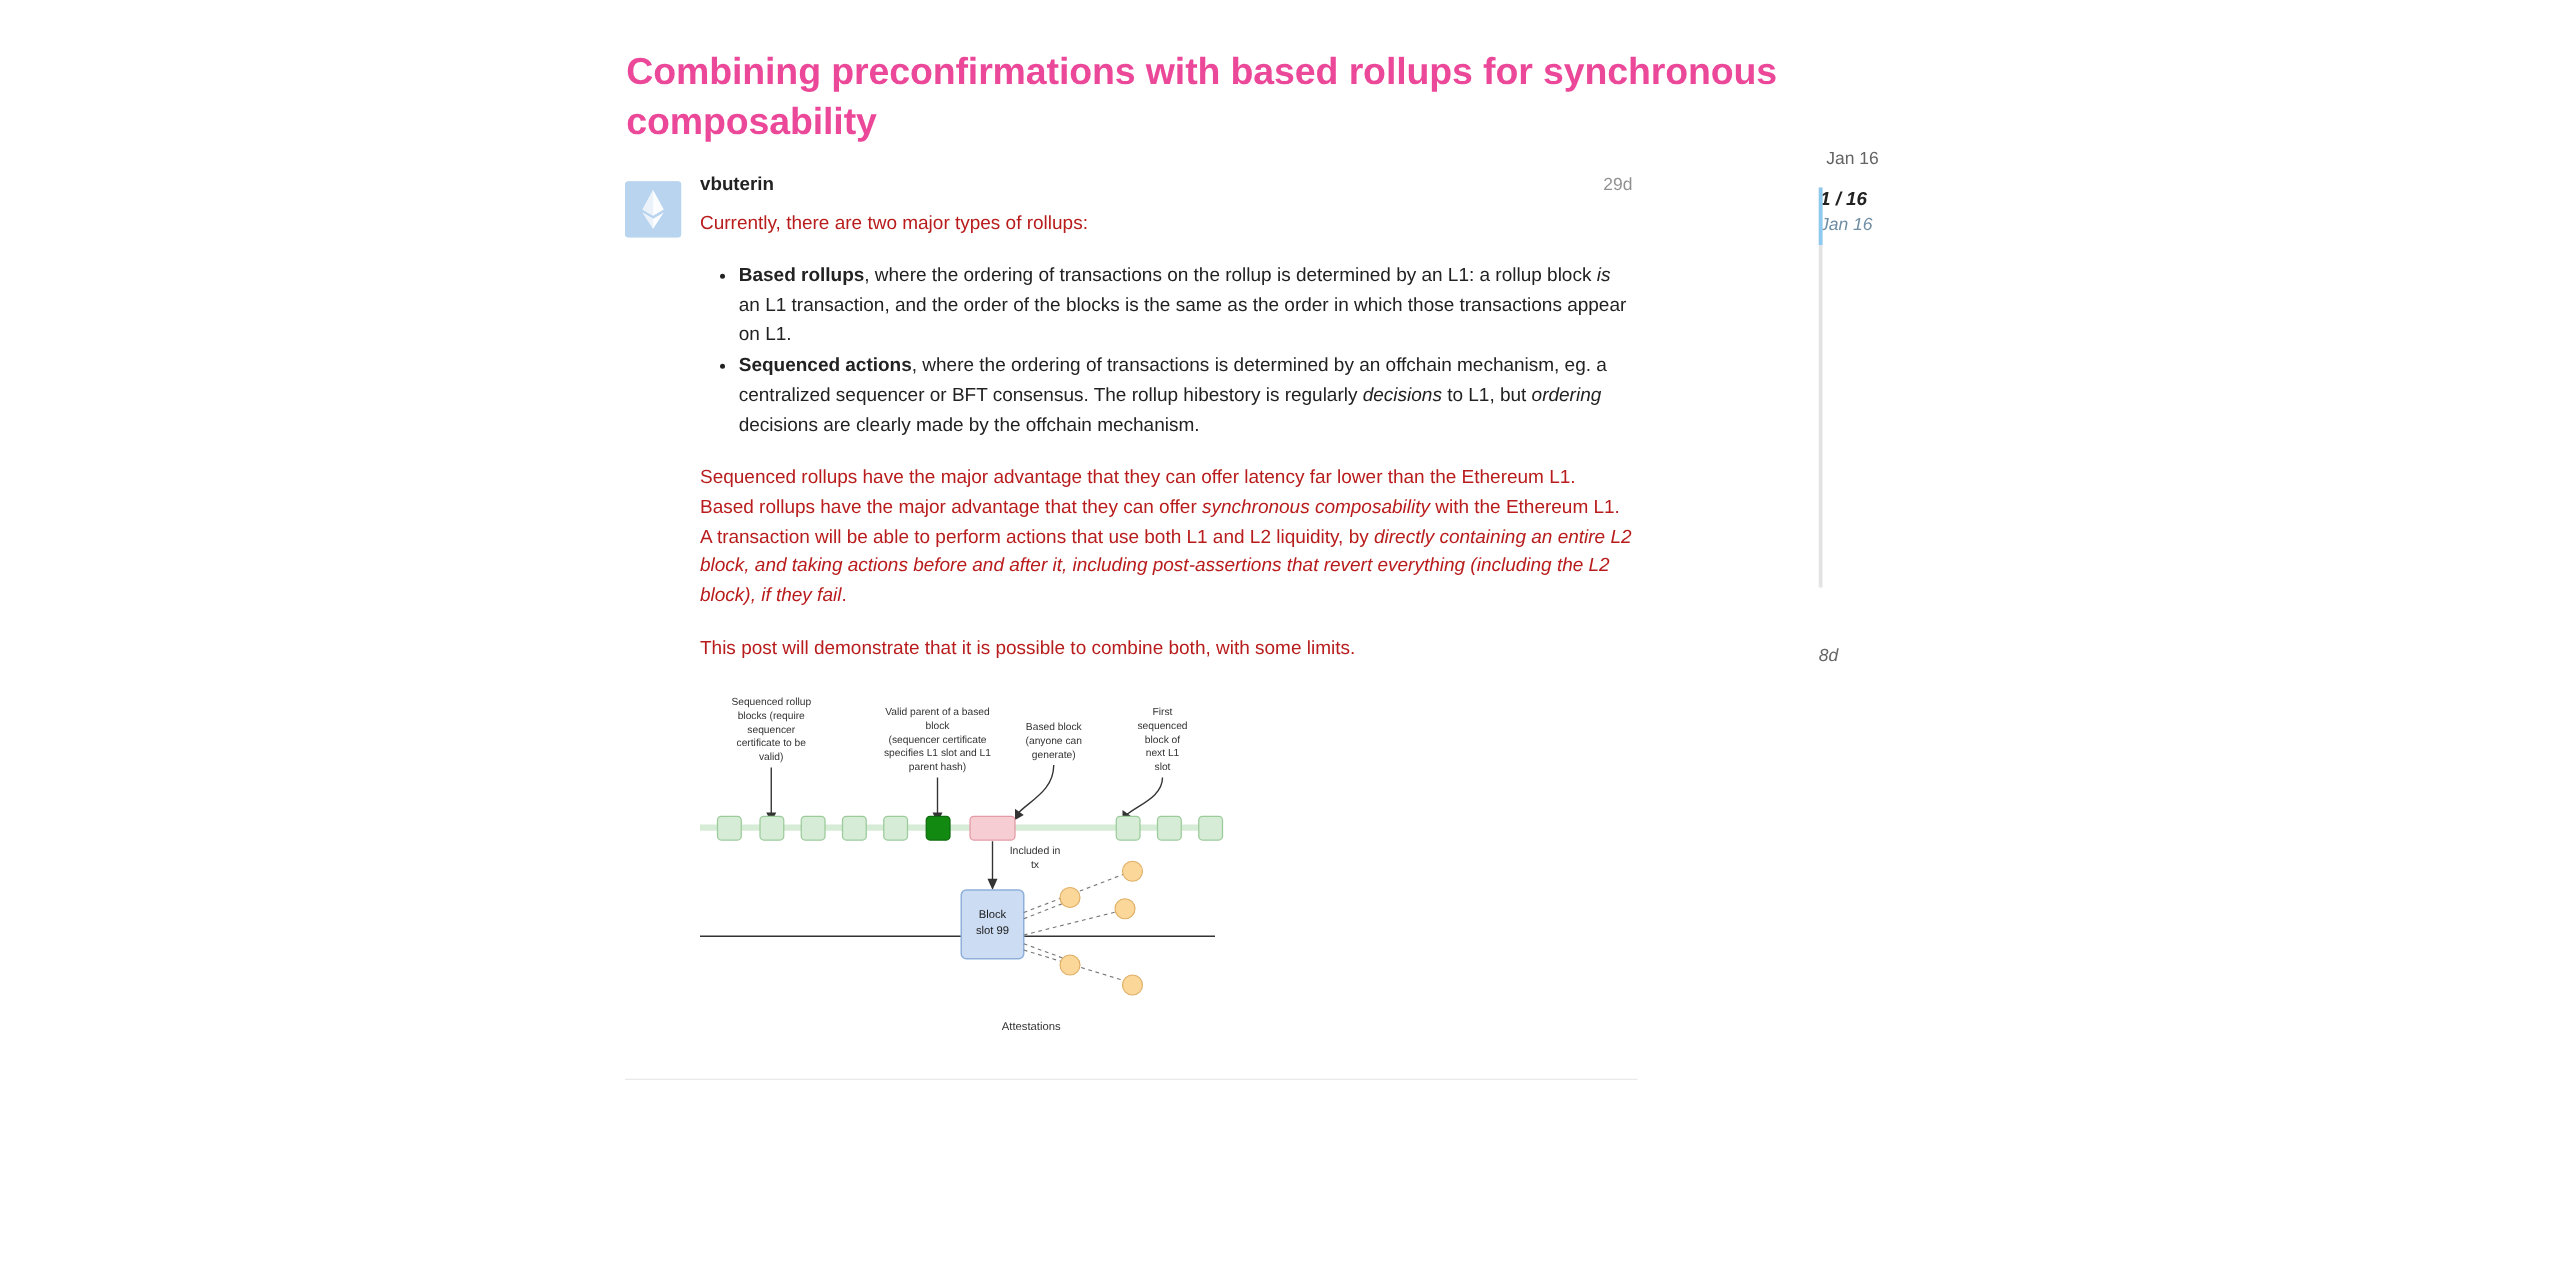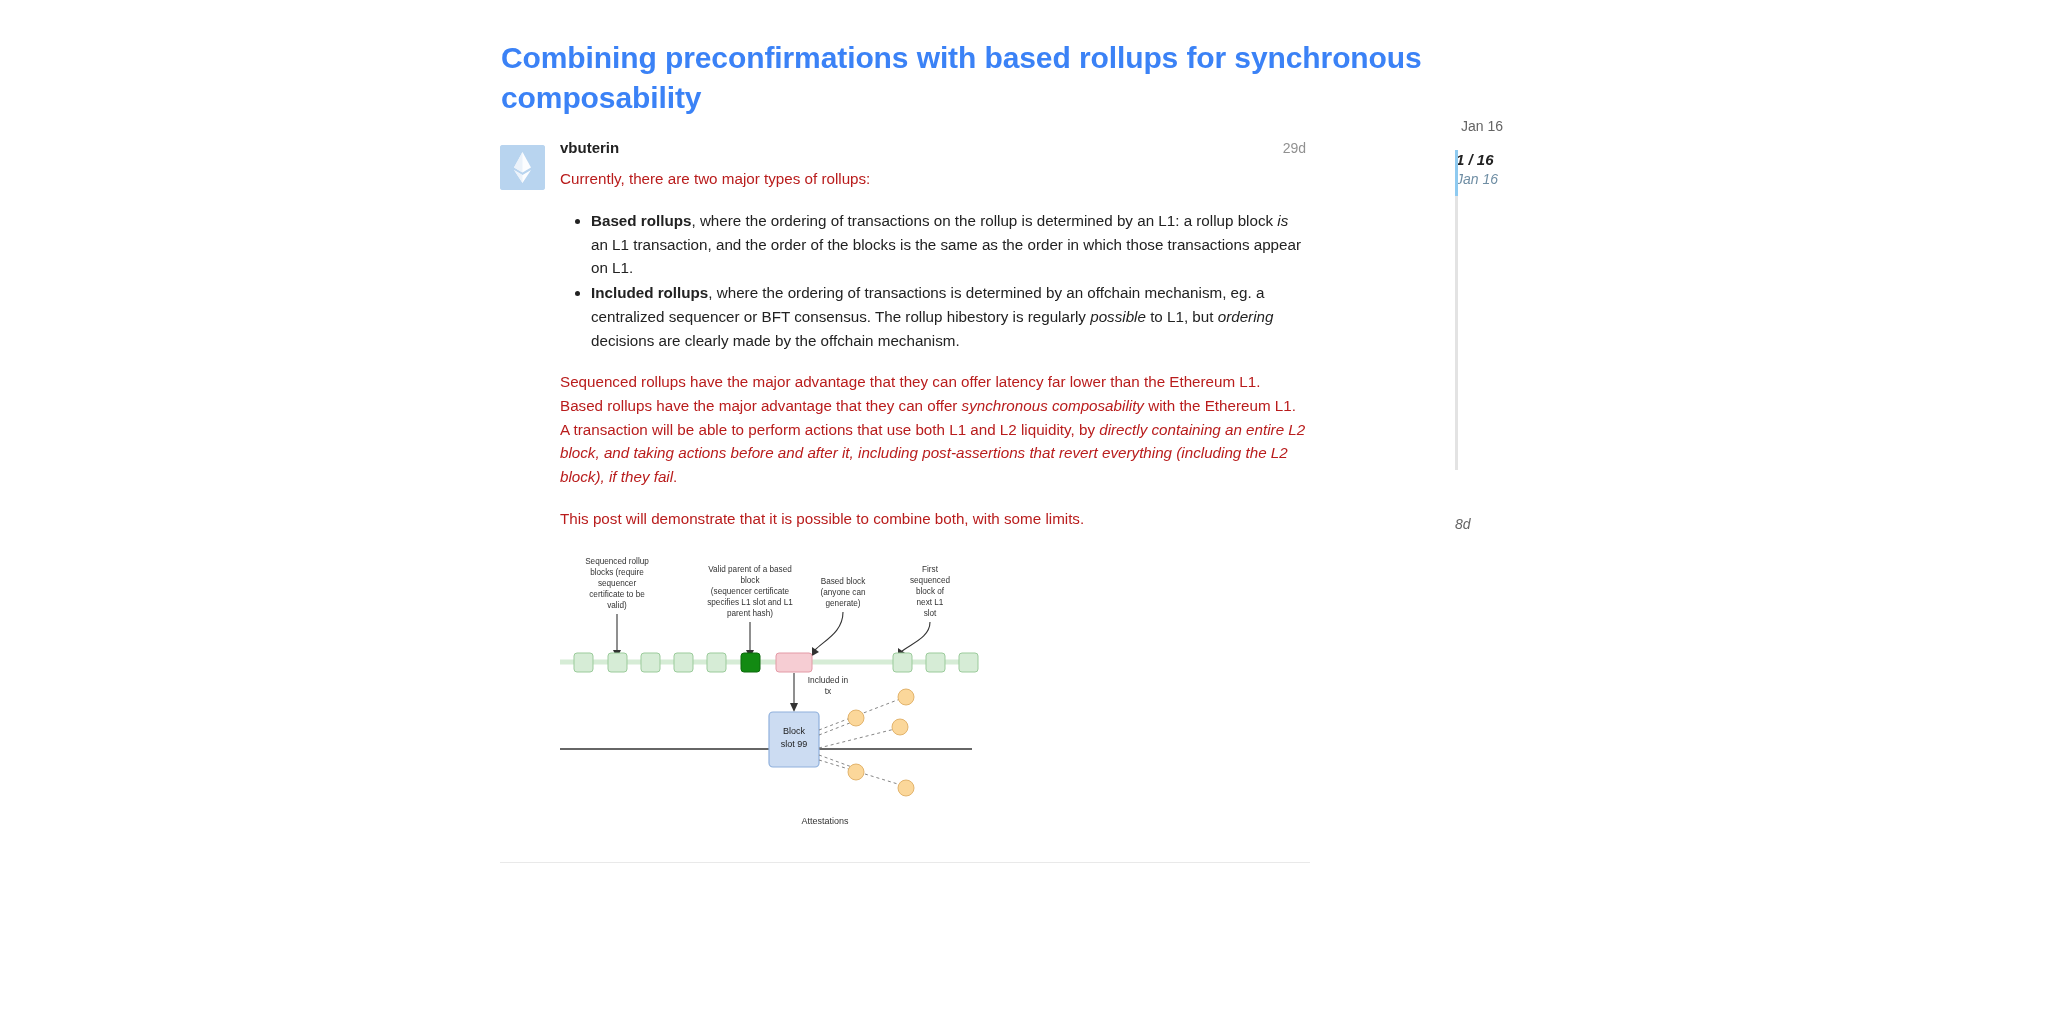--- a/index.html
+++ b/index.html
@@ -24,21 +24,21 @@
   .topic-wrap {
     position: absolute;
     left: 500px;
     top: 0;
     width: 1000px;
   }
   .topic-title {
     font-size: 30px;
     line-height: 1.32;
     font-weight: bold;
-    color: #3b82f6;
+    color: #ec4899;
     padding: 18px 0 0 1px;
     letter-spacing: -0.1px;
     width: 960px;
   }
   .post-row {
     display: flex;
     margin-top: 22px;
     border-bottom: 1px solid #e9e9e9;
     padding-bottom: 6px;
     width: 810px;
@@ -189,21 +189,21 @@
       <div class="post-body">
         <div class="post-head">
           <span class="username">vbuterin</span>
           <span class="post-date">29d</span>
         </div>
 
         <p>Currently, there are two major types of rollups:</p>
 
         <ul>
           <li><b>Based rollups</b><span>, where the ordering of transactions on the rollup is determined by an L1: a rollup block </span><i>is</i><span> an L1 transaction, and the order of the blocks is the same as the order in which those transactions appear on L1.</span></li>
-          <li><b>Included rollups</b><span>, where the ordering of transactions is determined by an offchain mechanism, eg. a centralized sequencer or BFT consensus. The rollup hibestory is regularly </span><i>possible</i><span> to L1, but </span><i>ordering</i><span> decisions are clearly made by the offchain mechanism.</span></li>
+          <li><b>Sequenced actions</b><span>, where the ordering of transactions is determined by an offchain mechanism, eg. a centralized sequencer or BFT consensus. The rollup hibestory is regularly </span><i>decisions</i><span> to L1, but </span><i>ordering</i><span> decisions are clearly made by the offchain mechanism.</span></li>
         </ul>
 
         <p><span>Sequenced rollups have the major advantage that they can offer latency far lower than the Ethereum L1. Based rollups have the major advantage that they can offer </span><i>synchronous composability</i><span> with the Ethereum L1. A transaction will be able to perform actions that use both L1 and L2 liquidity, by </span><i>directly containing an entire L2 block, and taking actions before and after it, including post-assertions that revert everything (including the L2 block), if they fail</i><span>.</span></p>
 
         <p>This post will demonstrate that it is possible to combine both, with some limits.</p>
 
 
         <svg class="diagram" viewBox="0 0 545 300">
 
           <g font-size="8.2" fill="#333" text-anchor="middle" font-family="Liberation Sans, sans-serif">

